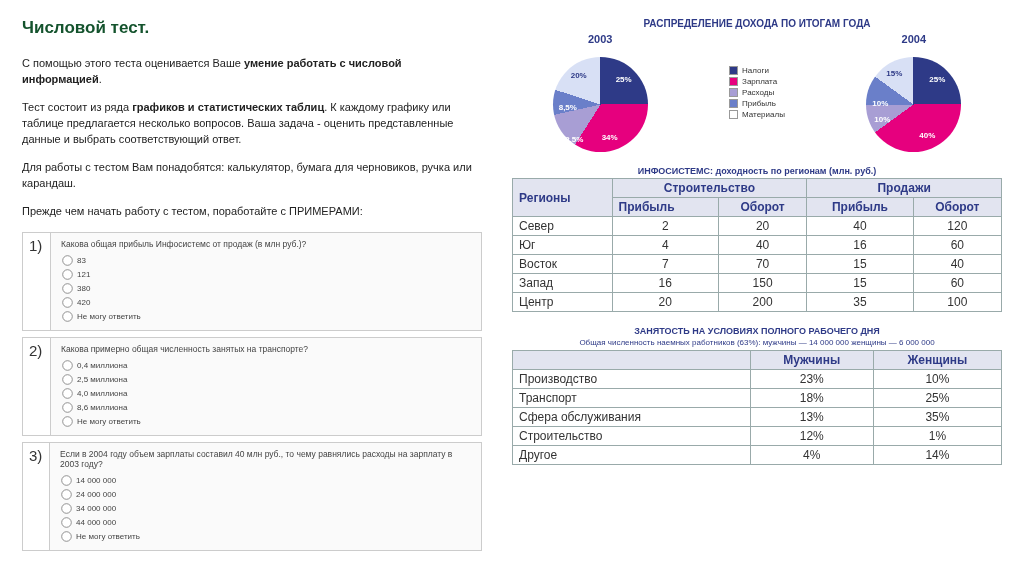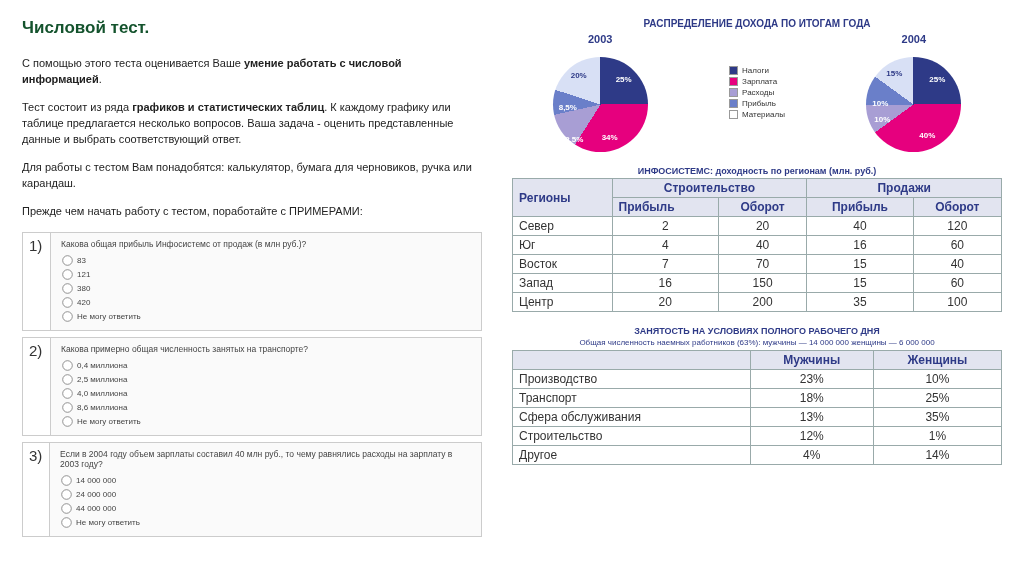--- a/index.html
+++ b/index.html
@@ -62,20 +62,21 @@
           <label class="q-opt"><input type="radio" name="q1" style="">8,6 миллиона</label>
           <label class="q-opt"><input type="radio" name="q1" style="">Не могу ответить</label>
         </div>
      </div>
       <div class="q-block">
        <div class="q-num">3)</div>
        <div class="q-body">
           <div class="q-title">Если в 2004 году объем зарплаты составил 40 млн руб., то чему равнялись расходы на зарплату в 2003 году?</div>
           <label class="q-opt"><input type="radio" name="q2" style="">14 000 000</label>
           <label class="q-opt"><input type="radio" name="q2" style="">24 000 000</label>
+          <label class="q-opt"><input type="radio" name="q2" style="">34 000 000</label>
           <label class="q-opt"><input type="radio" name="q2" style="">44 000 000</label>
           <label class="q-opt"><input type="radio" name="q2" style="">Не могу ответить</label>
         </div>
      </div>
     </div>
 </div>
 
 <div class="right">
   <div class="chart-title">РАСПРЕДЕЛЕНИЕ ДОХОДА ПО ИТОГАМ ГОДА</div>
   <div class="chart-row">

